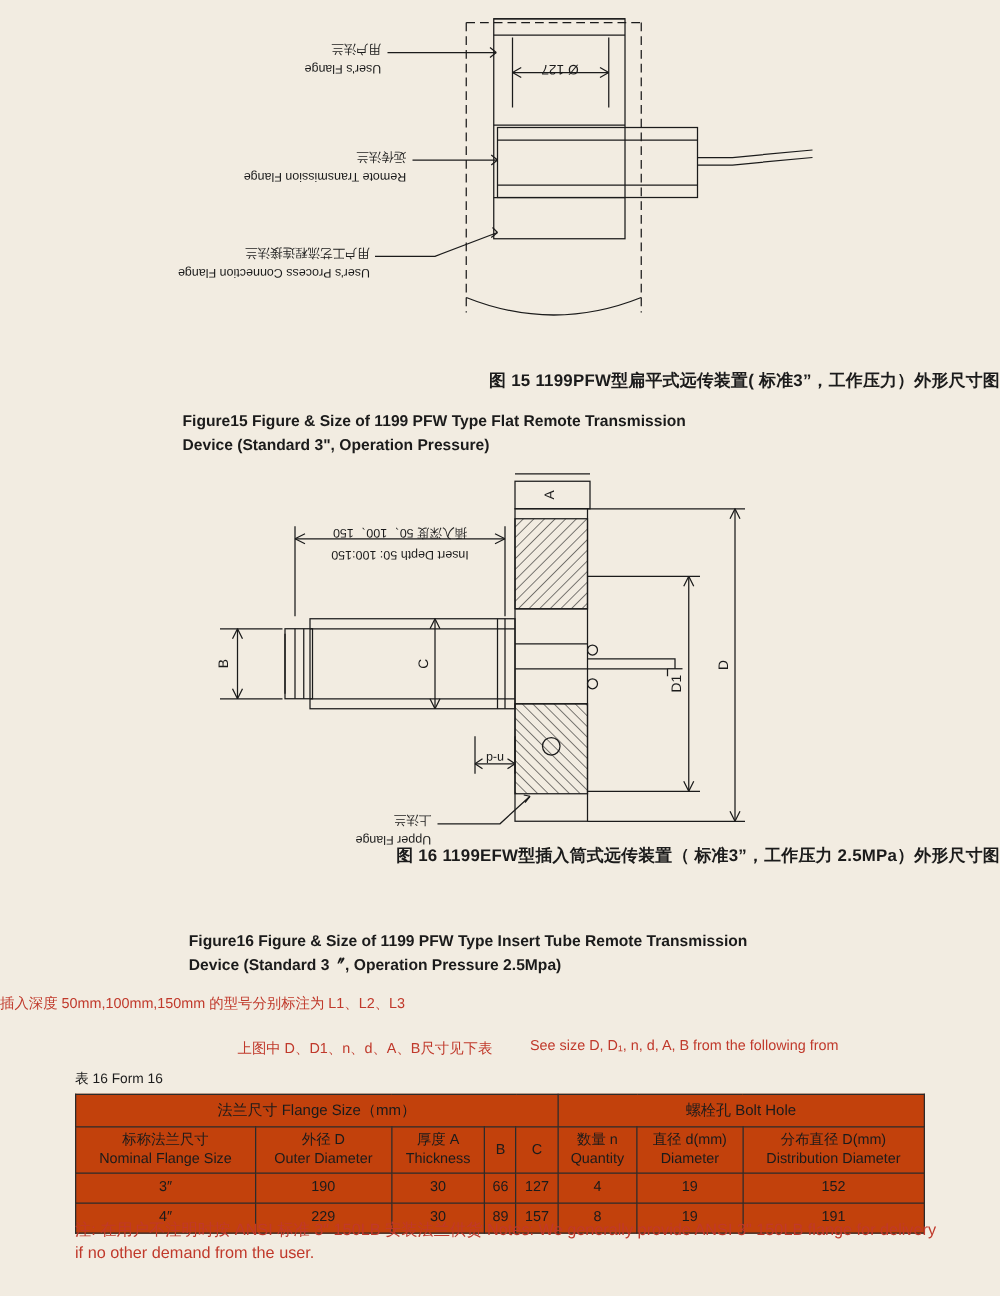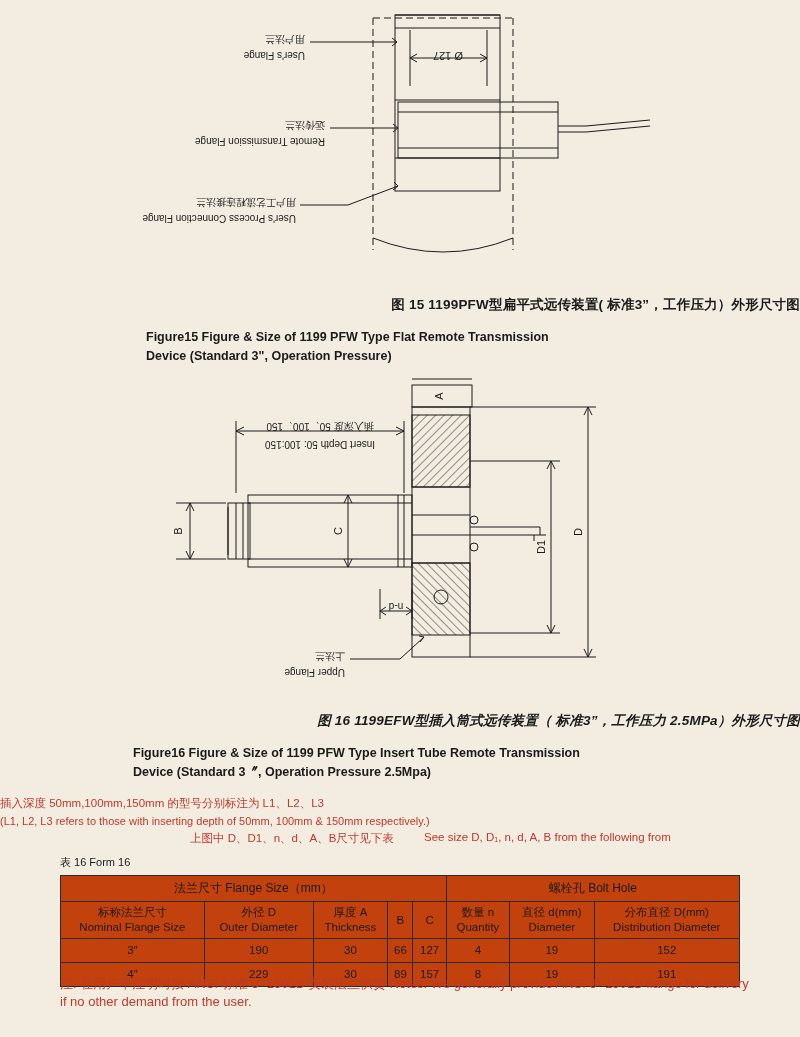--- a/index.html
+++ b/index.html
@@ -49,22 +49,22 @@
   }
   .cap-en {
     position: absolute;
     font-size: 12.5px;
     font-weight: bold;
     line-height: 1.5;
   }
   .fig15-cap-cn { top: 296px; }
   .fig15-cap-en { top: 328px; left: 146px; width: 520px; }
 
-  .fig16-cap-cn { top: 712px; font-style: italic; }
-  .fig16-cap-en { top: 744px; left: 133px; width: 560px; }
+  .fig16-cap-cn { top: 676px; }
+  .fig16-cap-en { top: 744px; left: 151px; width: 560px; }
 
   .note-red {
     position: absolute;
     color: #c0392b;
     font-size: 11.5px;
     text-align: left;
     width: 100%;
     line-height: 1.55;
   }
   .note-red-1 { top: 795px; }
@@ -313,21 +313,20 @@
     </svg>
   </div>
 
   <div class="cap-cn fig16-cap-cn">图 16    1199EFW型插入筒式远传装置（ 标准3”，工作压力 2.5MPa）外形尺寸图</div>
   <div class="cap-en fig16-cap-en">
     <div>Figure16 Figure &amp; Size of 1199 PFW Type Insert Tube Remote Transmission</div>
     <div>Device (Standard 3〞, Operation Pressure 2.5Mpa)</div>
   </div>
 
   <div class="note-red note-red-1">插入深度 50mm,100mm,150mm 的型号分别标注为 L1、L2、L3</div>
-  <div class="note-red note-red-2">(L1, L2, L3 refers to those with inserting depth of 50mm, 100mm &amp; 150mm respectively.)</div>
   <div class="note-row">
     <span class="left">上图中 D、D1、n、d、A、B尺寸见下表</span>
     <span class="right">See size D, D₁, n, d, A, B from the following from</span>
   </div>
 
   <div class="form-label">表 16   Form  16</div>
 
   <table class="dims">
     <thead>
       <tr>

